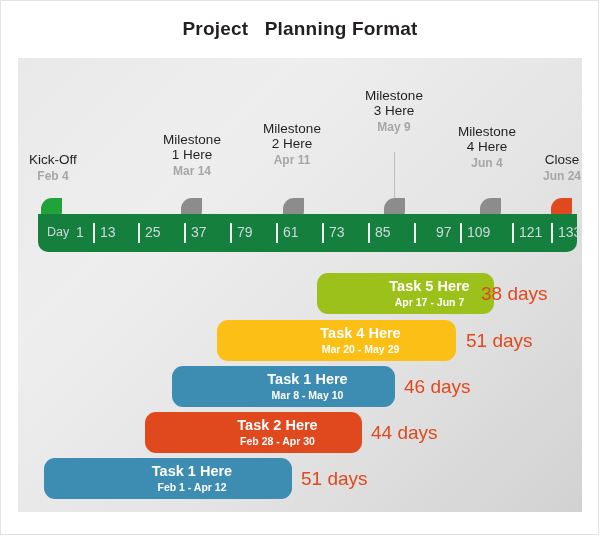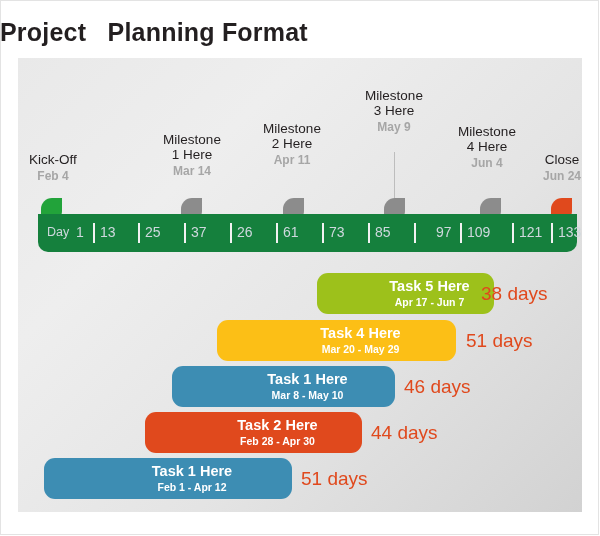--- a/index.html
+++ b/index.html
@@ -22,21 +22,22 @@
     width: 599px; height: 535px;
     border: 1px solid #e3e3e3;
     box-sizing: border-box;
     pointer-events: none;
   }
 
   .title {
     position: absolute;
     left: 0; top: 18px;
     width: 600px;
-    font-size: 25px;
+    text-align: center;
+    font-size: 19px;
     font-weight: bold;
     color: #231f20;
     letter-spacing: 0.2px;
     white-space: pre;
   }
 
   
   .panel {
     position: absolute;
     left: 18px; top: 58px;
@@ -195,21 +196,21 @@
   <div class="scale-daylabel">Day</div>
 
   <div class="scale-num" style="left:38px;">1</div>
   <div class="scale-tick" style="left:55px;"></div>
   <div class="scale-num" style="left:62px;">13</div>
   <div class="scale-tick" style="left:100px;"></div>
   <div class="scale-num" style="left:107px;">25</div>
   <div class="scale-tick" style="left:146px;"></div>
   <div class="scale-num" style="left:153px;">37</div>
   <div class="scale-tick" style="left:192px;"></div>
-  <div class="scale-num" style="left:199px;">26</div>
+  <div class="scale-num" style="left:199px;">79</div>
   <div class="scale-tick" style="left:238px;"></div>
   <div class="scale-num" style="left:245px;">61</div>
   <div class="scale-tick" style="left:284px;"></div>
   <div class="scale-num" style="left:291px;">73</div>
   <div class="scale-tick" style="left:330px;"></div>
   <div class="scale-num" style="left:337px;">85</div>
   <div class="scale-tick" style="left:376px;"></div>
   <div class="scale-num" style="left:398px;">97</div>
   <div class="scale-tick" style="left:422px;"></div>
   <div class="scale-num" style="left:429px;">109</div>

